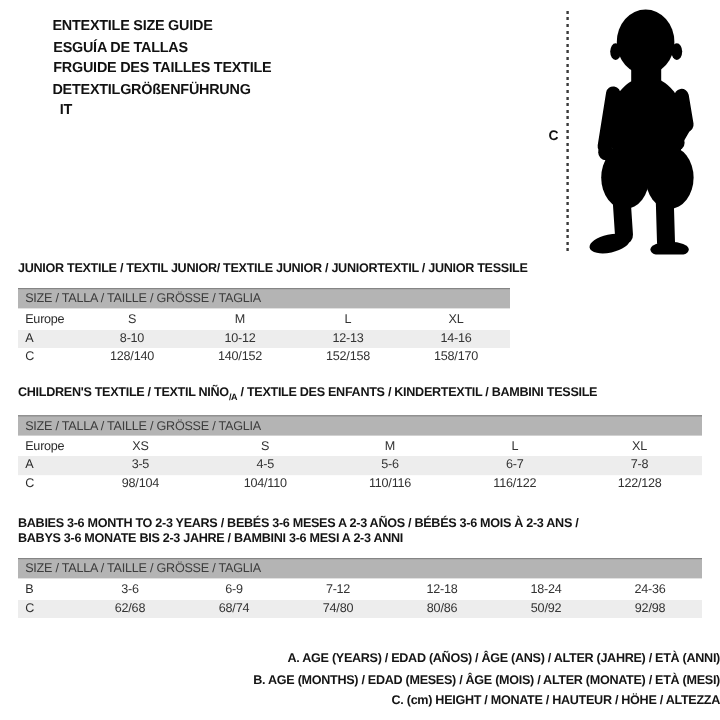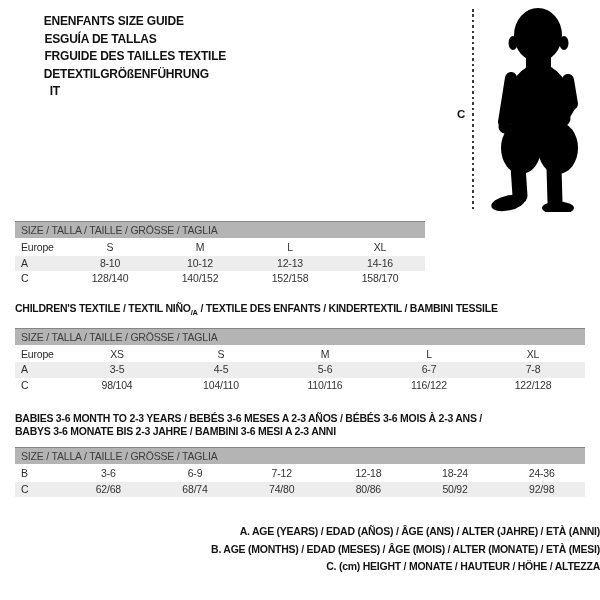--- a/index.html
+++ b/index.html
@@ -49,21 +49,21 @@
 </style>
 </head>
 <body>
 
 <div class="page">
 
   <div class="top">
     <div class="lang-list">
         <div class="lang-row">
           <span class="lang-code">EN</span>
-          <span class="lang-title">ENFANTS SIZE GUIDE</span>
+          <span class="lang-title">TEXTILE SIZE GUIDE</span>
         </div>
         <div class="lang-row">
           <span class="lang-code">ES</span>
           <span class="lang-title">GUÍA DE TALLAS</span>
         </div>
         <div class="lang-row">
           <span class="lang-code">FR</span>
           <span class="lang-title">GUIDE DES TAILLES TEXTILE</span>
         </div>
         <div class="lang-row">
@@ -104,20 +104,23 @@
         <path d="M76,162 L77,196" stroke="#000" stroke-width="15" stroke-linecap="round"></path>
 
         <ellipse cx="30" cy="197" rx="17" ry="7.5" transform="rotate(-12 30 197)"></ellipse>
         <ellipse cx="80" cy="202" rx="16" ry="6.5"></ellipse>
       </svg>
     </div>
   </div>
 
   <div class="sections">
       <section class="section sec-0">
+        <div class="section-title">
+          <div class="title-line"><span class="seg">JUNIOR TEXTILE / TEXTIL JUNIOR/ TEXTILE JUNIOR / JUNIORTEXTIL / JUNIOR TESSILE</span></div>
+        </div>
         <div class="stable">
           <div class="size-bar">SIZE / TALLA / TAILLE / GRÖSSE / TAGLIA</div>
           <div class="rows">
             <div class="trow">
               <span class="rlabel">Europe</span>
               <span class="cell">S</span>
               <span class="cell">M</span>
               <span class="cell">L</span>
               <span class="cell">XL</span>
             </div>

